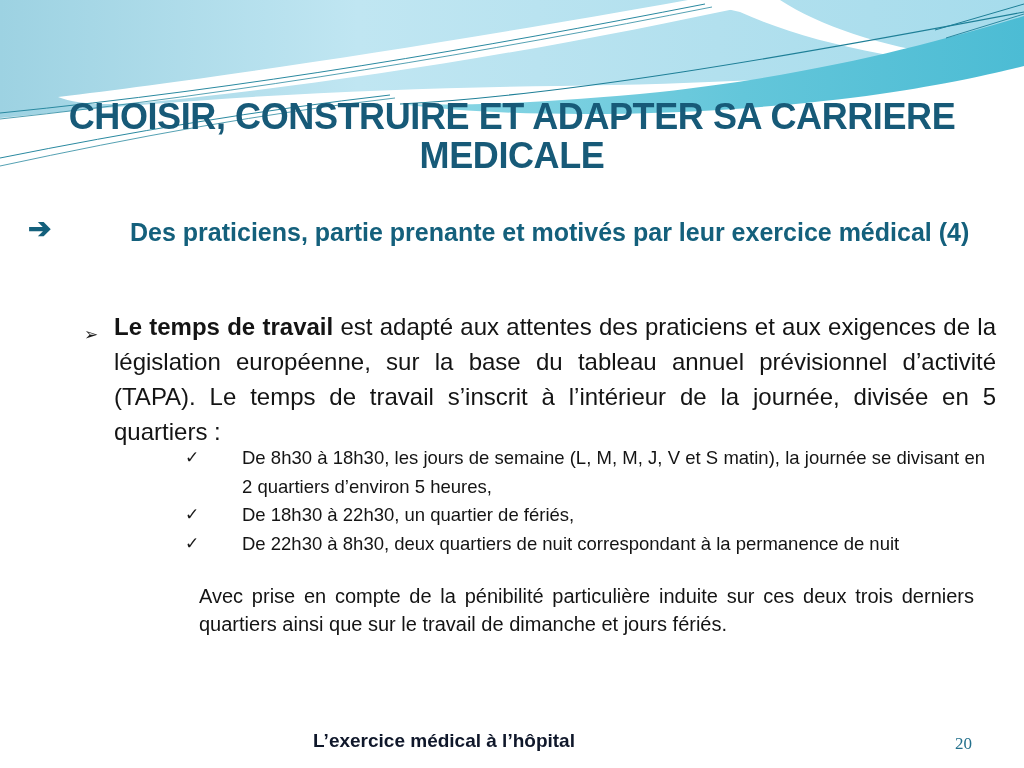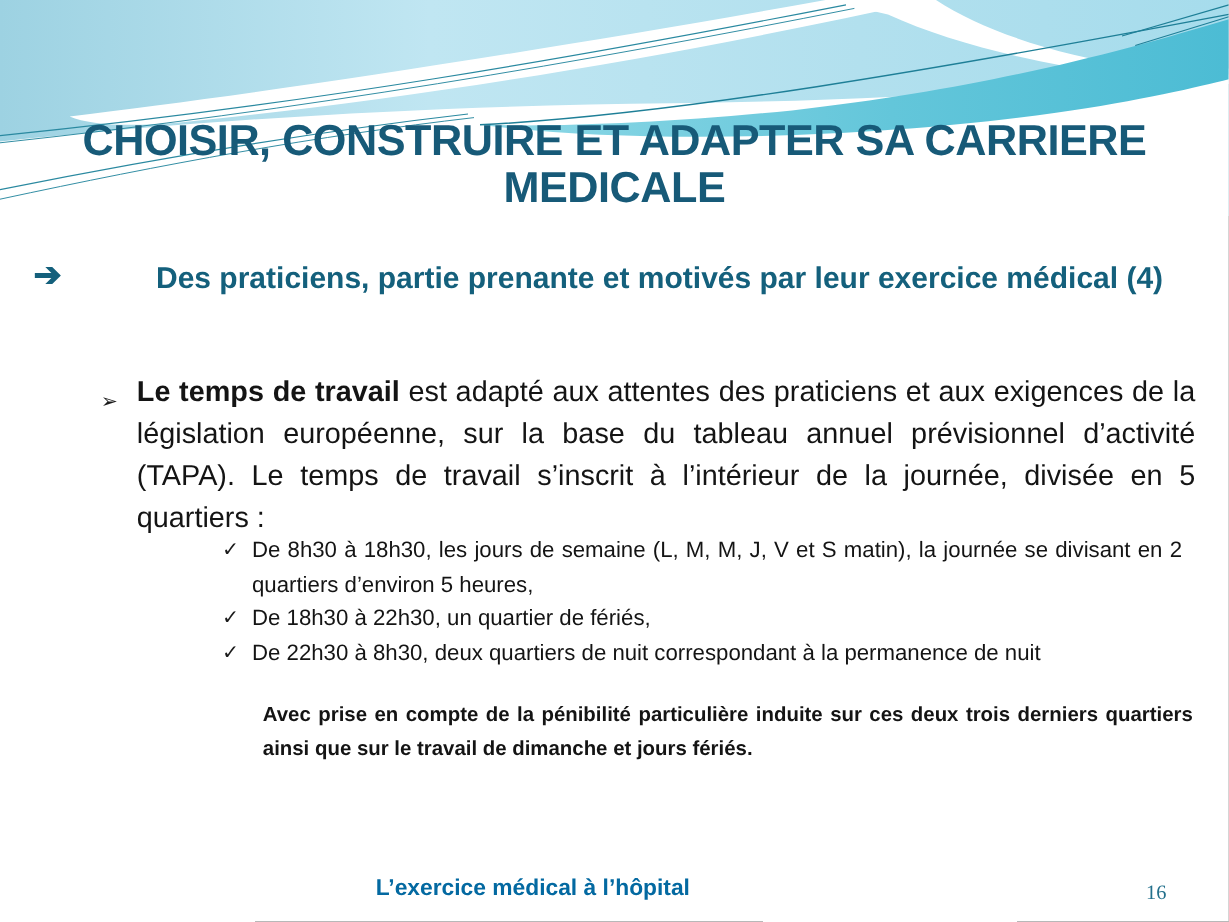--- a/index.html
+++ b/index.html
@@ -36,30 +36,30 @@
 
   .sublist {
     position:absolute; left:185px; top:444px; width:800px;
     color:#141414;
   }
   .check-row { display:flex; align-items:flex-start; }
   .check-glyph {
     flex:0 0 25px; width:25px; font-size:17px; line-height:28.5px; color:#1a1a1a;
   }
   .check-text {
-    width:775px; font-size:18.5px; line-height:28.5px; text-align:justify;
+    width:775px; font-size:18.5px; line-height:28.5px; text-align:justify;margin-left:32px;
   }
   .note {
-    margin-left:34px; margin-top:24px; width:775px;
-    font-size:17px; line-height:28px; text-align:justify;font-weight:bold;
+    margin-left:14px; margin-top:24px; width:775px;
+    font-size:20px; line-height:28px; text-align:justify;
   }
 
   .footer-title {
     position:absolute; left:0; top:730px; width:888px;
-    text-align:center; font-weight:700; font-size:19px; color:#0369a1;
+    text-align:center; font-weight:700; font-size:19px; color:#0f172a;
   }
   .page-number {
     position:absolute; right:52px; top:734px;
     font-family:"Liberation Serif", serif; font-size:17px; color:#23708c;
   }
 </style>
 </head>
 <body>
 
 <div class="slide">
@@ -112,15 +112,15 @@
       <div class="check-text">De 18h30 à 22h30, un quartier de fériés,</div>
     </div>
     <div class="check-row">
       <div class="check-glyph">✓</div>
       <div class="check-text">De 22h30 à 8h30, deux quartiers de nuit correspondant à la permanence de nuit</div>
     </div>
     <div class="note">Avec prise en compte de la pénibilité particulière induite sur ces deux trois derniers quartiers ainsi que sur le travail de dimanche et jours fériés.</div>
   </div>
 
   <div class="footer-title">L’exercice médical à l’hôpital</div>
-  <div class="page-number">16</div>
+  <div class="page-number">20</div>
 
 </div>
 
 </body></html>

